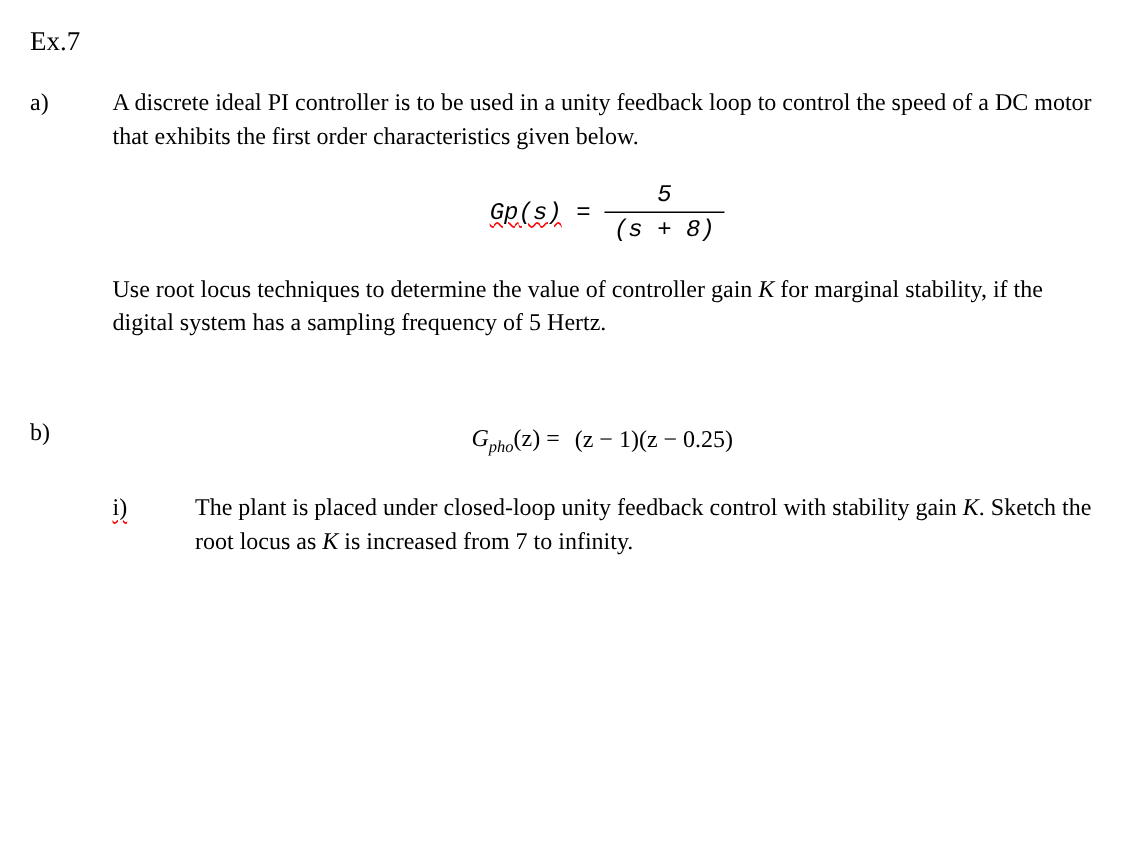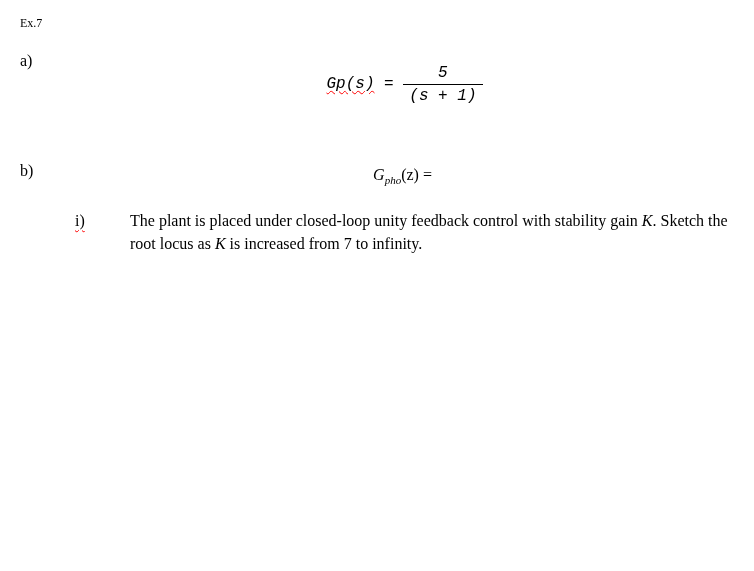--- a/index.html
+++ b/index.html
@@ -7,21 +7,21 @@
       font-size: 16px;
       color: #000;
       background: #fff;
       margin: 0;
       padding: 15px 20px;
       width: 754px;
       box-sizing: border-box;
       line-height: 1.4;
     }
     .header {
-      font-size: 12px;
+      font-size: 18px;
       margin-bottom: 18px;
     }
     .section {
       display: flex;
       margin-bottom: 10px;
     }
     .section-label {
       width: 55px;
       flex-shrink: 0;
     }
@@ -83,45 +83,50 @@
     }
   </style>
 </head>
 <body>
 
 <div class="header">Ex.7</div>
 
 <div class="section">
   <div class="section-label">a)</div>
   <div class="section-content">
+    <div class="para">A discrete ideal PI controller is to be used in a unity feedback loop to control the speed of a DC motor that exhibits the first order characteristics given below.</div>
 
     <div class="equation">
       <span style="display:inline-block; vertical-align:middle;">
         <span class="italic squiggle"><span>Gp</span><span>(s)</span></span><span> = </span>
       </span>
       <span class="frac">
         <span class="num italic">5</span>
-        <span class="den italic">(s + 1)</span>
+        <span class="den italic">(s + 8)</span>
       </span>
     </div>
 
 
+    <div class="para">
+      <span>Use root locus techniques to determine the value of controller gain </span><span class="italic">K</span><span> for marginal stability, if the digital system has a sampling frequency of 5 Hertz.</span>
+    </div>
     <div class="spacer-large"></div>
   </div>
 </div>
 
 <div class="section">
   <div class="section-label">b)</div>
   <div class="section-content">
 
     <div class="equation-b">
       <span style="display:inline-block; vertical-align:middle;">
         <span class="italic">G</span><span class="italic sub">pho</span><span>(z) = </span>
       </span>
       <span class="frac">
+        <span class="den">(z − 1)(z − 0.25)</span>
       </span>
     </div>
 
     <div class="subsection">
       <div class="subsection-label">
         <span class="squiggle">i)</span>
       </div>
       <div class="subsection-content">
         <span>The plant is placed under closed-loop unity feedback control with stability gain </span><span class="italic">K</span><span>.  Sketch the root locus as </span><span class="italic">K</span><span> is increased from 7 to infinity.</span>
       </div>

